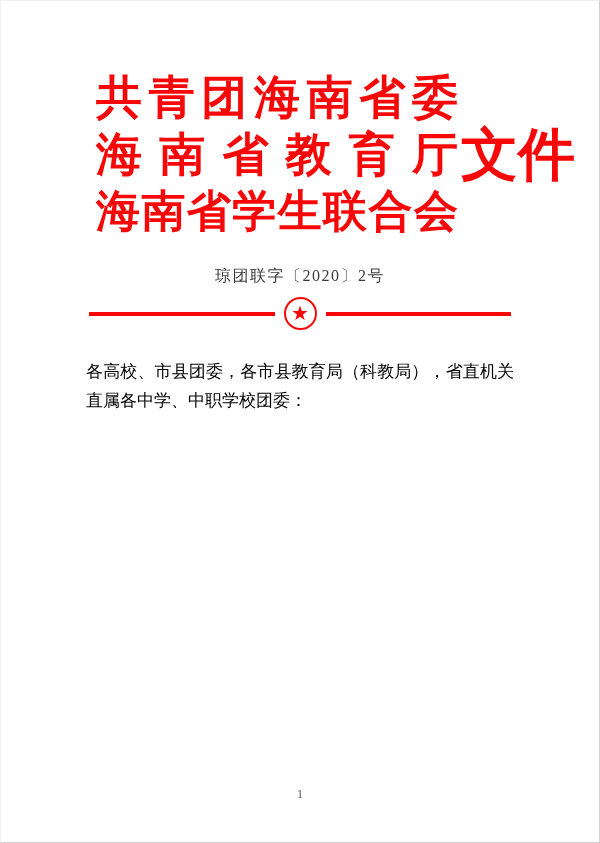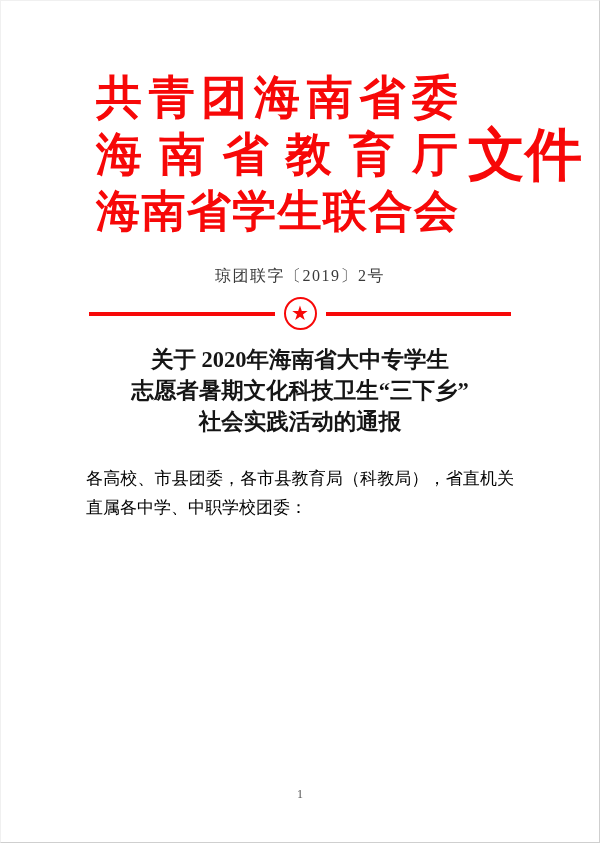--- a/index.html
+++ b/index.html
@@ -31,21 +31,21 @@
   .org-line1 { font-size: 46px; }
   .org-line2 { font-size: 46px; }
   .org-line3 { font-size: 44px; }
   .spread { display: flex; justify-content: space-between; }
   .spread span { flex: 0 0 auto; }
   .doc-type {
     color: #f70808;
     font-weight: bold;
     font-size: 57px;
     line-height: 1;
-    margin-left: 10px;
+    margin-left: 3px;
     white-space: nowrap;
   }
   
   .doc-number {
     margin-top: 26px;
     text-align: center;
     font-size: 16px;
     letter-spacing: 1.5px;
     color: #3a3a3a;
   }
@@ -130,35 +130,30 @@
           <span>学</span>
           <span>生</span>
           <span>联</span>
           <span>合</span>
           <span>会</span>
         </div>
     </div>
     <div class="doc-type">文件</div>
   </div>
 
-  <div class="doc-number">琼团联字〔2019〕2号</div>
+  <div class="doc-number">琼团联字〔2020〕2号</div>
 
   <div class="divider">
     <div class="divider-line"></div>
     <div class="star-circle">
       <span class="star-glyph">★</span>
     </div>
     <div class="divider-line"></div>
   </div>
 
-  <div class="title-block">
-    <div>关于 2020年海南省大中专学生</div>
-    <div>志愿者暑期文化科技卫生“三下乡”</div>
-    <div>社会实践活动的通报</div>
-  </div>
 
   <div class="body-block">
     <div class="salutation">各高校、市县团委，各市县教育局（科教局），省直机关直属各中学、中职学校团委：</div>
   </div>
 
   <div class="page-number">1</div>
 
 </div>
 
 </body></html>

